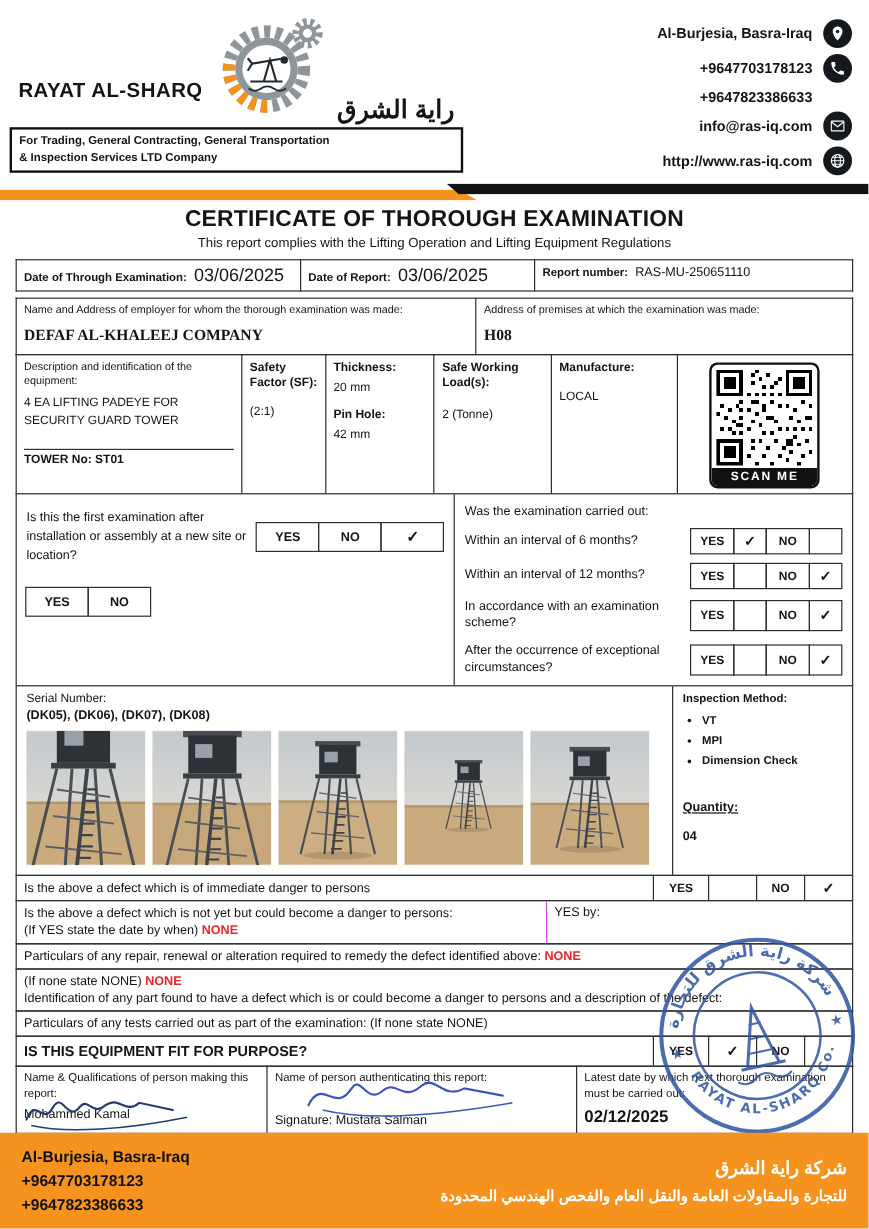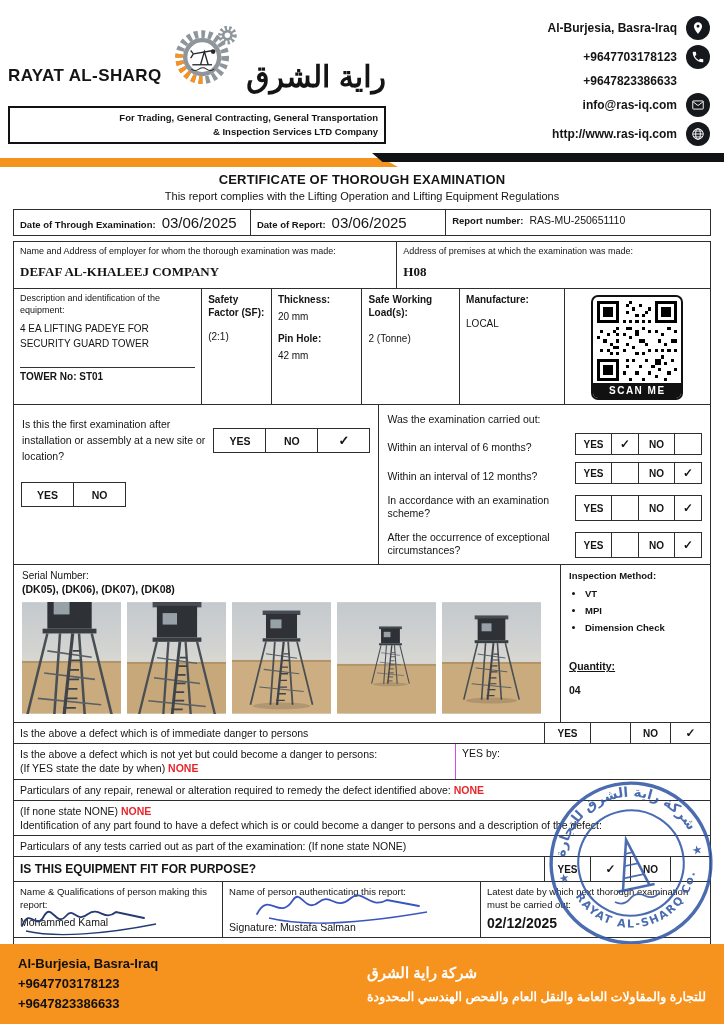--- a/index.html
+++ b/index.html
@@ -5,41 +5,41 @@
   *{box-sizing:border-box;margin:0;padding:0}
   html,body{background:#fff}
   .page{width:724px;height:1024px;position:relative;background:#fff;
         font-family:"Liberation Sans",sans-serif;color:#141414;overflow:hidden;margin:0 auto}
 
   
   .header{display:flex;justify-content:space-between;padding:8px 14px 0 8px}
   .logo-wrap{width:378px}
   .logo-row{display:flex;align-items:flex-end;justify-content:center;gap:4px}
   .brand-en{font-weight:bold;font-size:17px;letter-spacing:.4px;margin-bottom:18px;white-space:nowrap}
-  .brand-ar{font-weight:bold;font-size:30px;margin-bottom:10px;white-space:nowrap}
+  .brand-ar{font-weight:bold;font-size:21px;margin-bottom:0;white-space:nowrap}
   .tagline{border:2px solid #121212;padding:3px 6px;font-weight:bold;font-size:9.5px;
-           text-align:right;line-height:1.45;margin-top:2px}
+           text-align:left;line-height:1.45;margin-top:2px}
   .contact{display:flex;flex-direction:column;gap:5px;align-items:flex-end;padding-top:8px;
            font-size:12px;font-weight:bold}
   .c-row{display:flex;align-items:center;gap:9px}
   .c-icon{width:24px;height:24px;border-radius:50%;background:#15191d;display:flex;
           align-items:center;justify-content:center;color:#fff;flex:0 0 24px}
   .c-icon svg{width:14px;height:14px;display:block}
   .c-spacer{width:24px;height:10px;flex:0 0 24px}
 
   
   .divider{position:relative;height:16px;margin-top:6px}
   .bar-orange{position:absolute;left:0;top:6px;width:398px;height:9px;background:#F6921E;
               clip-path:polygon(0 0,96% 0,100% 100%,0 100%)}
   .bar-black{position:absolute;right:0;top:1px;width:352px;height:9px;background:#101214;
              clip-path:polygon(0 0,100% 0,100% 100%,3% 100%)}
 
   
   .title-block{text-align:center;margin-top:4px}
-  .title-block h1{font-size:13px;letter-spacing:.2px}
+  .title-block h1{font-size:19px;letter-spacing:.2px}
   .subtitle{font-size:11px;margin-top:3px}
 
   
   .content{margin:7px 13px 0}
   table{width:100%;border-collapse:collapse;table-layout:fixed}
   td{border:1px solid #2e2e2e;padding:4px 6px;vertical-align:top;font-size:10px}
   .stack{margin-top:-1px}
   .lbl{font-weight:bold;font-size:9.5px;margin-right:6px}
   .val{font-weight:normal;font-size:15px}
   .lbl-sm{font-size:9px;line-height:1.3}
@@ -60,21 +60,21 @@
   .q-left{width:52.5%;border-right:1px solid #2e2e2e;padding:12px 8px;display:flex;
           flex-direction:column;gap:18px}
   .q-row{display:flex;align-items:center;gap:4px}
   .q-text{flex:1;font-size:10.5px;line-height:1.5;padding-right:2px}
   .q-boxes{display:flex}
   .q-cell{width:53px;height:25px;border:1px solid #2e2e2e;margin-left:-1px;display:flex;
           align-items:center;justify-content:center;font-weight:bold;font-size:10.5px}
   .q-cell.mark{font-size:13px}
   .q-right{flex:1;padding:8px 8px 4px}
   .q-header{font-size:10.5px;margin-bottom:8px}
-  .co-row{display:flex;align-items:flex-end;margin-bottom:7px}
+  .co-row{display:flex;align-items:center;margin-bottom:7px}
   .co-q{flex:1;font-size:10.5px;line-height:1.3;padding-right:6px}
   .co-cell{width:37px;height:22px;border:1px solid #2e2e2e;margin-left:-1px;display:flex;
            align-items:center;justify-content:center;font-weight:bold;font-size:10px;flex:0 0 37px}
   .co-cell.mark{width:28px;flex:0 0 28px;font-size:12px}
 
   
   .serial-main{flex:1;padding:5px 8px 8px}
   .serial-side{width:150px;border-left:1px solid #2e2e2e;padding:5px 8px;flex:0 0 150px}
   .serial-label{font-size:10px}
   .serial-vals{font-weight:bold;font-size:10.5px;margin-top:2px}
@@ -112,21 +112,21 @@
   .emp-val{font-size:10.5px;margin-top:4px}
 
   
   .stamp{position:absolute;left:546px;top:778px;width:170px;height:170px;opacity:.86;
          transform:rotate(-12deg);pointer-events:none}
 
   
   .footer{position:absolute;left:0;bottom:0;width:100%;height:80px;background:#F6921E;
           display:flex;justify-content:space-between;align-items:center;padding:0 18px}
   .f-left{font-weight:bold;font-size:13px;line-height:1.55;color:#101010}
-  .f-right{text-align:left;color:#fff;direction:rtl}
+  .f-right{text-align:right;color:#fff;direction:rtl}
   .f-ar1{font-size:15px;font-weight:bold}
   .f-ar2{font-size:12.5px;font-weight:bold;margin-top:7px}
 </style>
 </head>
 <body>
 
 <div class="page">
 
   <svg width="0" height="0" style="position:absolute" aria-hidden="true">
     <defs>

